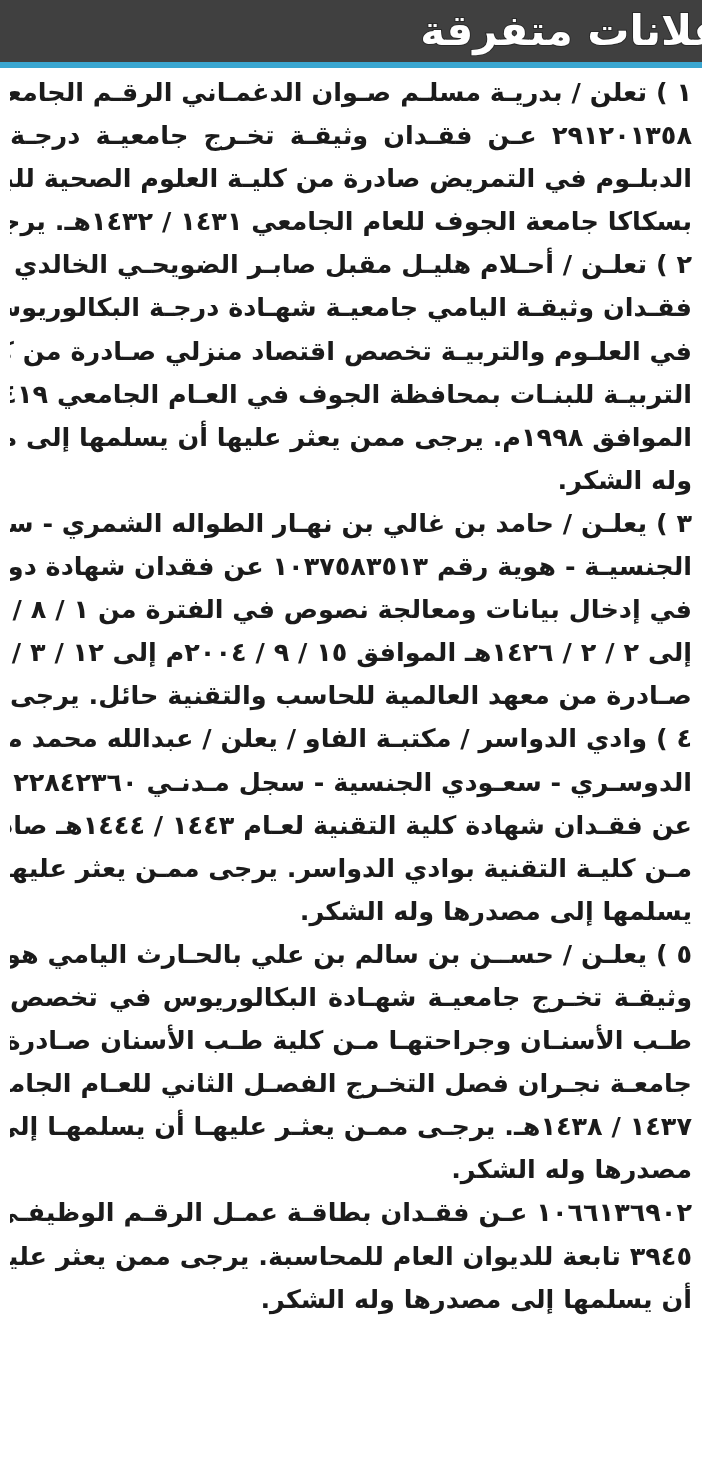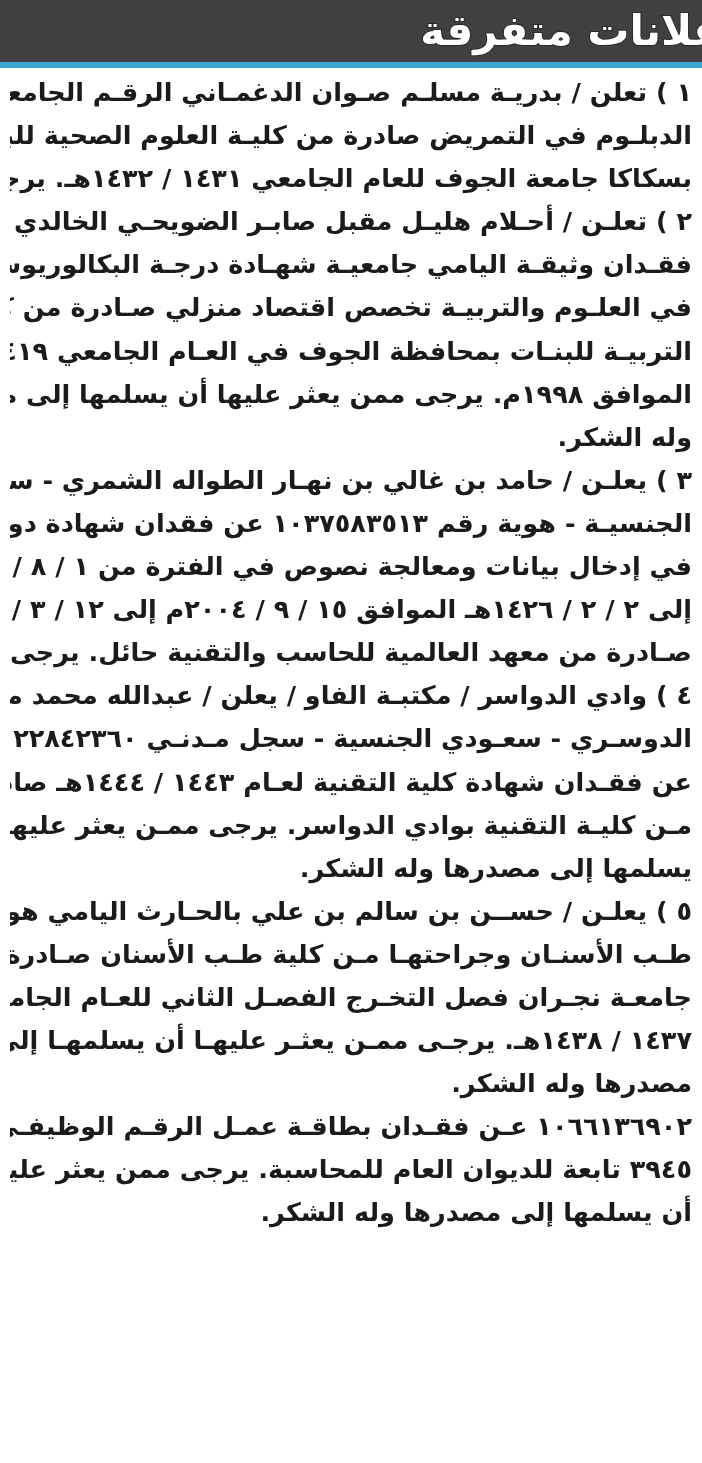--- a/index.html
+++ b/index.html
@@ -72,20 +72,21 @@
 
 <div class="header">
   <div class="header-title">إعلانات متفرقة</div>
 </div>
 <div class="accent-bar"></div>
 
 <div class="content">
 
   <div>
     <div class="line">١ ) تعلن / بدريـة مسلـم صـوان الدغمـاني الرقـم الجامعـي</div>
+    <div class="line">٢٩١٢٠١٣٥٨ عـن فقـدان وثيقـة تخـرج جامعيـة درجـة</div>
     <div class="line">الدبلـوم في التمريض صادرة من كليـة العلوم الصحية للبنات</div>
     <div class="line">بسكاكا جامعة الجوف للعام الجامعي ١٤٣١ / ١٤٣٢هـ. يرجى</div>
   </div>
 
   <div>
     <div class="line">٢ ) تعلـن / أحـلام هليـل مقبل صابـر الضويحـي الخالدي عن</div>
     <div class="line">فقـدان وثيقـة اليامي جامعيـة شهـادة درجـة البكالوريوس</div>
     <div class="line">في العلـوم والتربيـة تخصص اقتصاد منزلي صـادرة من كلية</div>
     <div class="line">التربيـة للبنـات بمحافظة الجوف في العـام الجامعي ١٤١٩هـ</div>
     <div class="line">الموافق ١٩٩٨م. يرجى ممن يعثر عليها أن يسلمها إلى مصدرها</div>
@@ -103,20 +104,21 @@
   <div>
     <div class="line">٤ ) وادي الدواسر / مكتبـة الفاو / يعلن / عبدالله محمد مسفر</div>
     <div class="line">الدوسـري - سعـودي الجنسية - سجل مـدنـي ١١٢٢٨٤٢٣٦٠</div>
     <div class="line">عن فقـدان شهادة كلية التقنية لعـام ١٤٤٣ / ١٤٤٤هـ صادرة</div>
     <div class="line">مـن كليـة التقنية بوادي الدواسر. يرجى ممـن يعثر عليها أن</div>
     <div class="line last">يسلمها إلى مصدرها وله الشكر.</div>
   </div>
 
   <div>
     <div class="line">٥ ) يعلـن / حســن بن سالم بن علي بالحـارث اليامي هوية رقم</div>
+    <div class="line">وثيقـة تخـرج جامعيـة شهـادة البكالوريوس في تخصص</div>
     <div class="line">طـب الأسنـان وجراحتهـا مـن كلية طـب الأسنان صـادرة من</div>
     <div class="line">جامعـة نجـران فصل التخـرج الفصـل الثاني للعـام الجامعي</div>
     <div class="line">١٤٣٧ / ١٤٣٨هـ. يرجـى ممـن يعثـر عليهـا أن يسلمهـا إلى</div>
     <div class="line last">مصدرها وله الشكر.</div>
   </div>
 
   <div>
     <div class="line">١٠٦٦١٣٦٩٠٢ عـن فقـدان بطاقـة عمـل الرقـم الوظيفـي</div>
     <div class="line">٣٩٤٥ تابعة للديوان العام للمحاسبة. يرجى ممن يعثر عليها</div>
     <div class="line last">أن يسلمها إلى مصدرها وله الشكر.</div>

